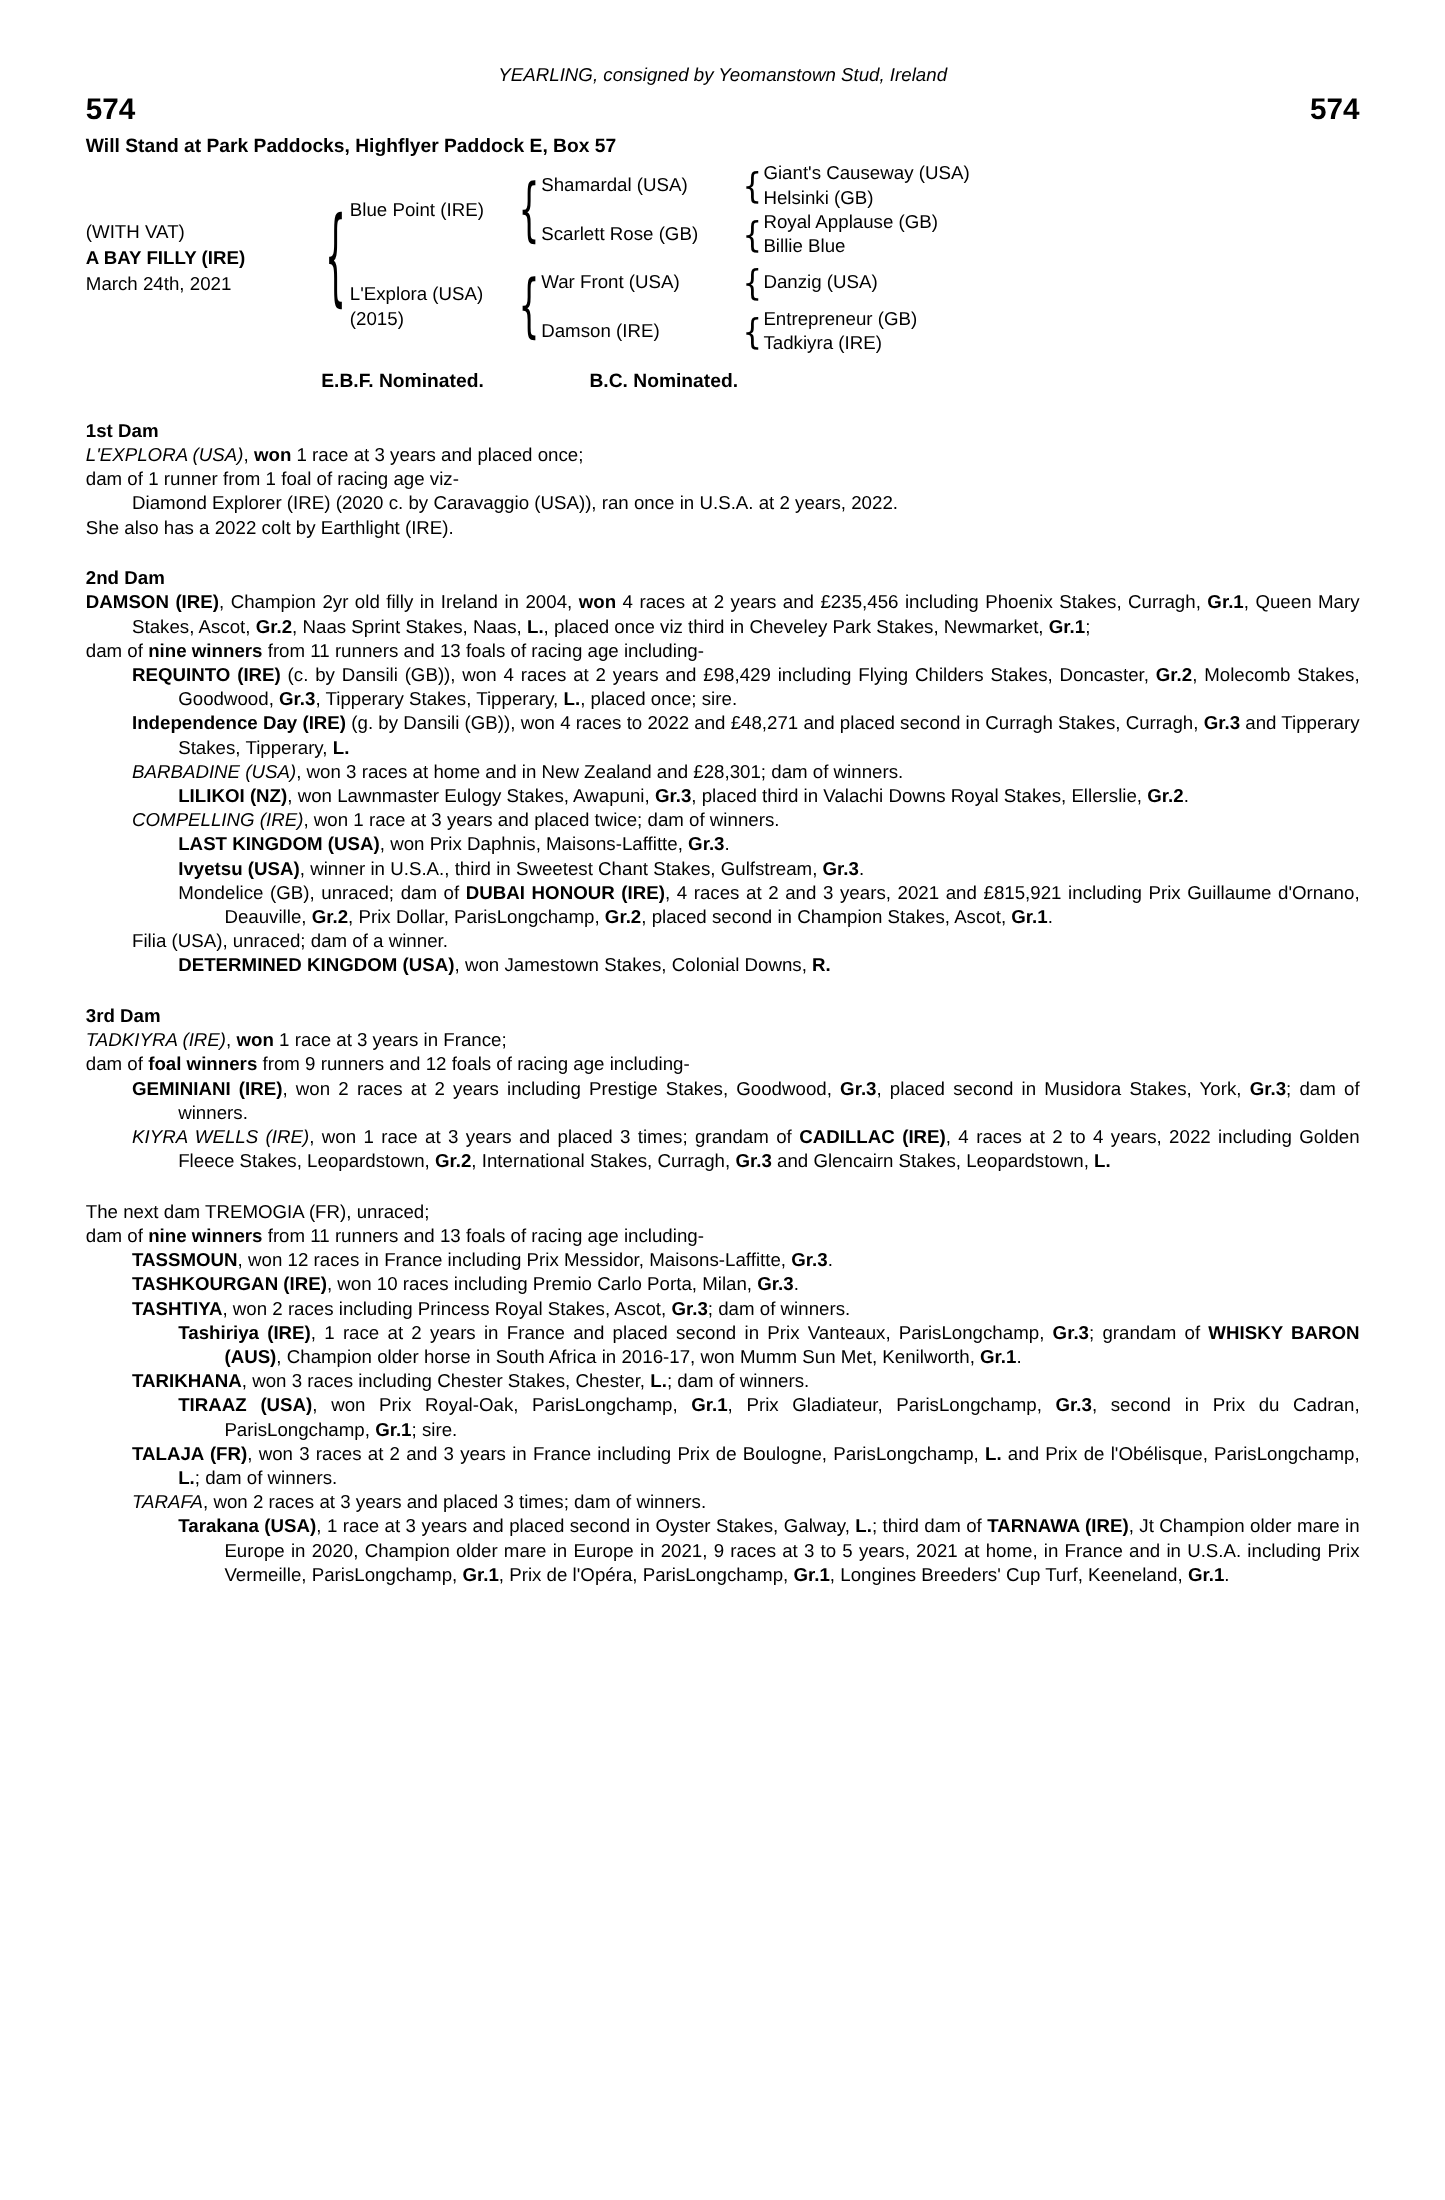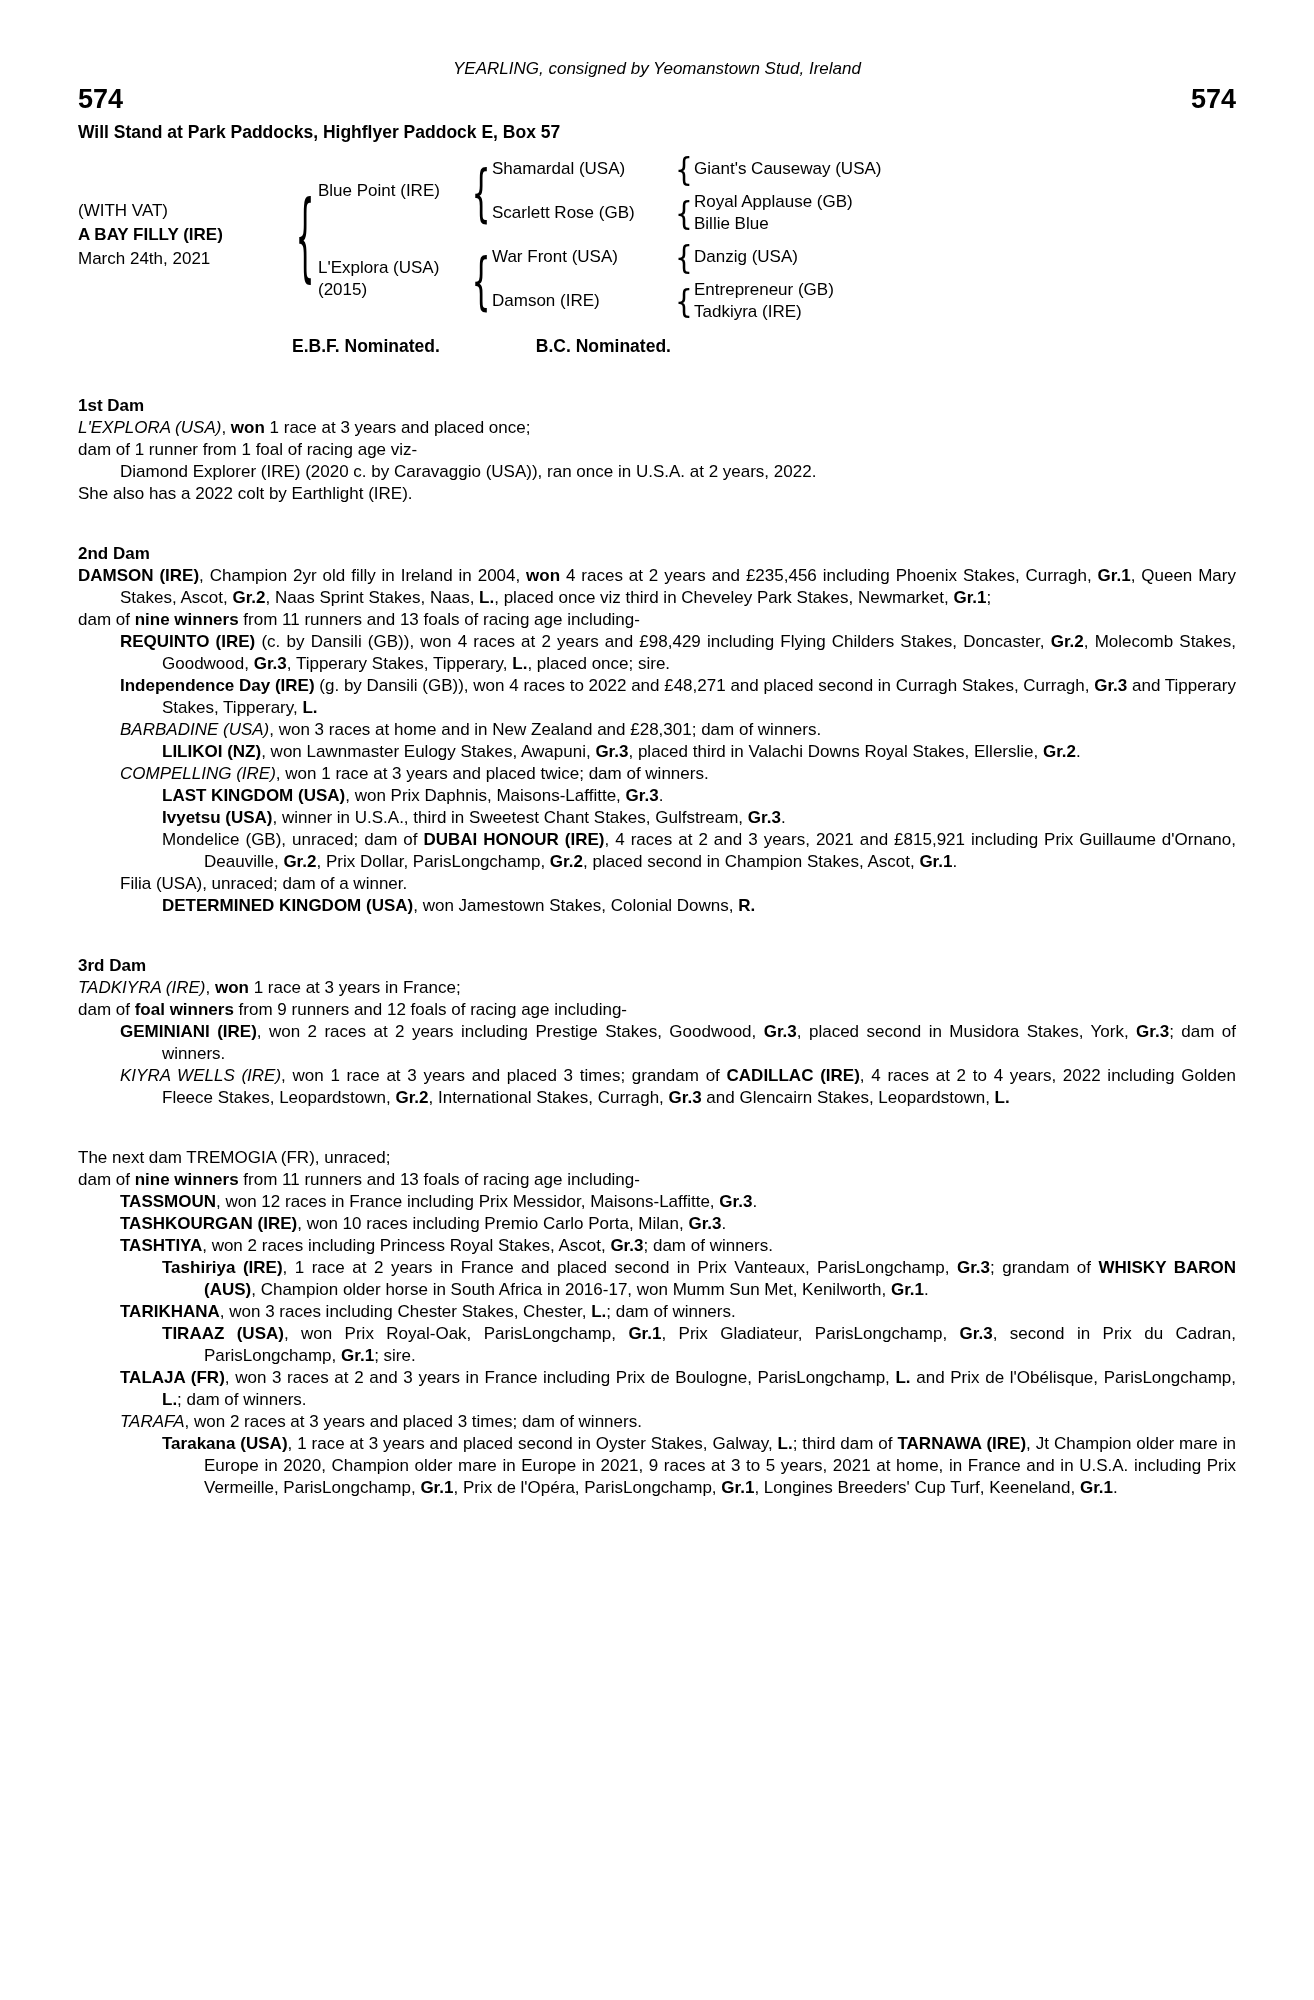--- a/index.html
+++ b/index.html
@@ -35,21 +35,21 @@
   .parent-name { width: 152px; line-height: 22px; }
   .gp-col { flex: 1; }
   .gp-row { display: flex; align-items: center; height: 44px; }
   .gp-name { width: 182px; line-height: 22px; }
   .gg-col { flex: 1; }
   .gg-row { height: 22px; line-height: 22px; }
 
   .noms { display: flex; gap: 96px; padding-left: 214px; font-weight: bold; font-size: 17.5px; margin-top: 12px; line-height: 22px; }
 
   
-  .section { margin-top: 38px; }
+  .section { margin-top: 24px; }
   .section h3 { font-size: 17px; font-weight: bold; line-height: 22px; }
   .para { font-size: 17px; line-height: 22px; text-align: justify; }
   .para.ind0 { padding-left: 42px; text-indent: -42px; }
   .para.ind1 { padding-left: 84px; text-indent: -42px; }
   .para.ind2 { padding-left: 126px; text-indent: -42px; }
   .b { font-weight: bold; }
   .i { font-style: italic; }
 </style>
 </head>
 <body>
@@ -84,20 +84,21 @@
             <span>{</span>
           </div>
         <div class="gp-col">
           <div class="gp-row">
             <div class="gp-name">Shamardal (USA)</div>
             <div class="brace brace-2">
                 <span>{</span>
               </div>
             <div class="gg-col">
               <div class="gg-row">Giant's Causeway (USA)</div>
+              <div class="gg-row">Helsinki (GB)</div>
             </div>
           </div>
           <div class="gp-row">
             <div class="gp-name">Scarlett Rose (GB)</div>
             <div class="brace brace-2">
                 <span>{</span>
               </div>
             <div class="gg-col">
               <div class="gg-row">Royal Applause (GB)</div>
               <div class="gg-row">Billie Blue</div>

